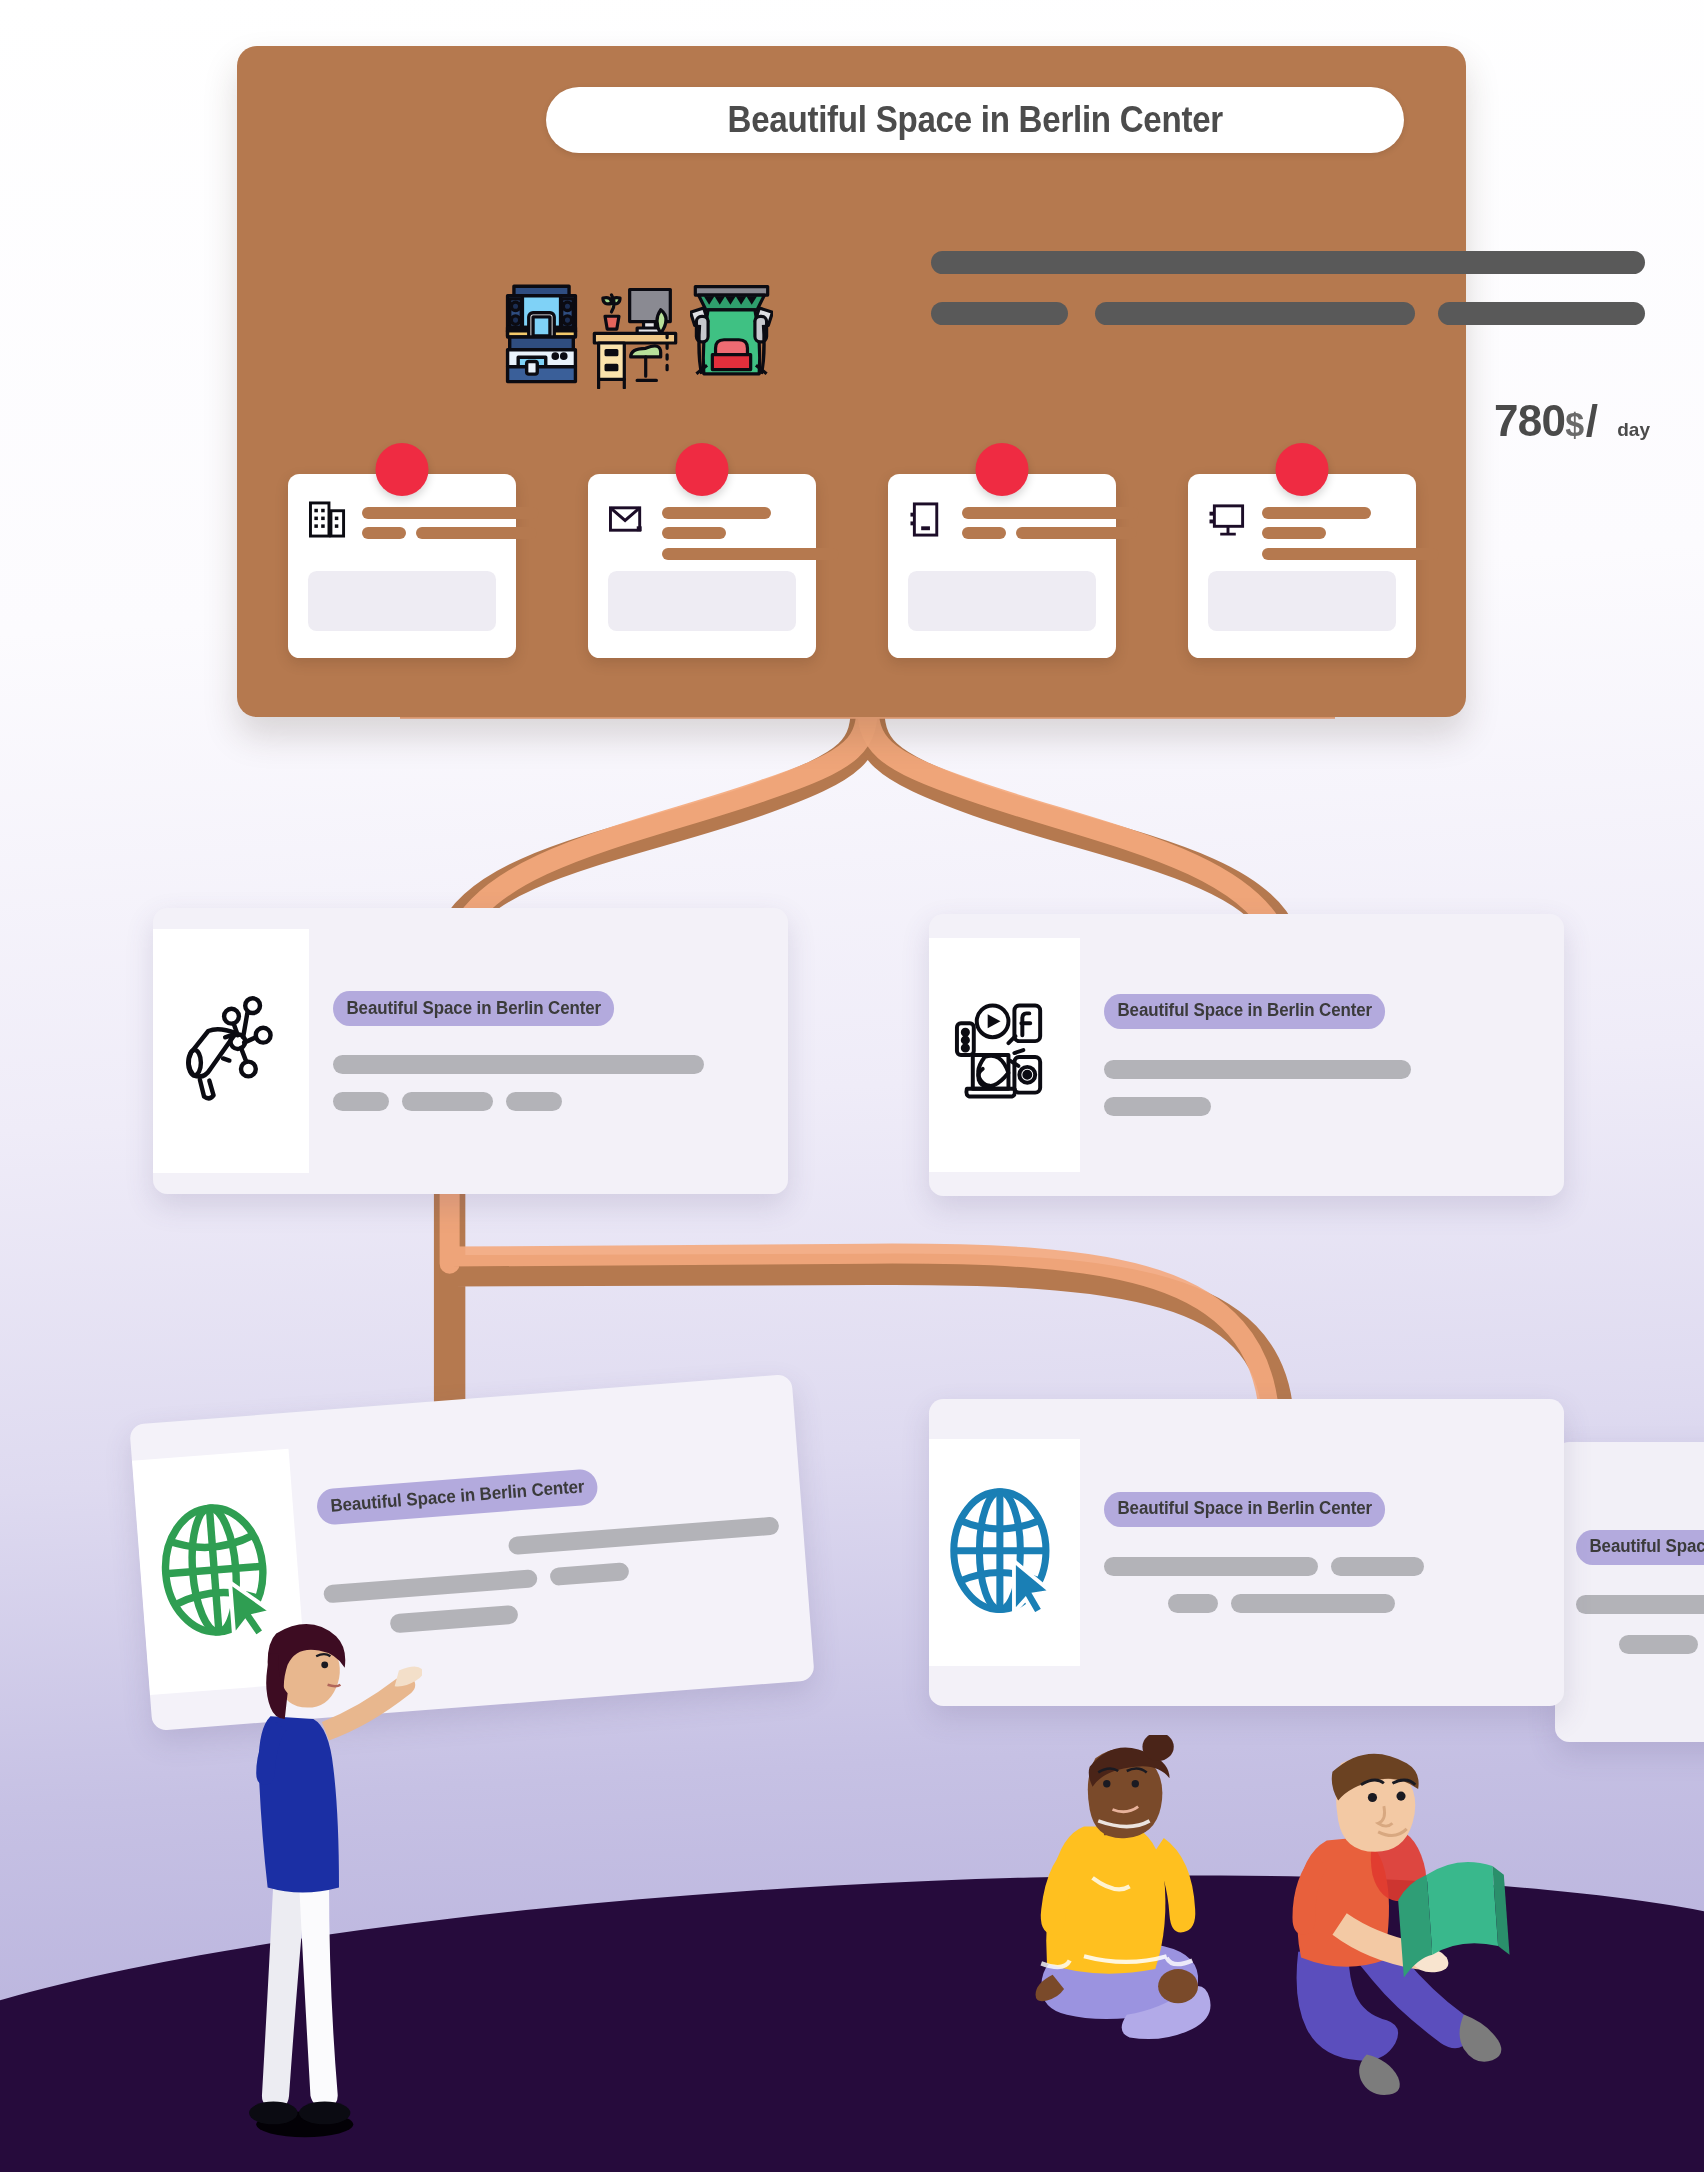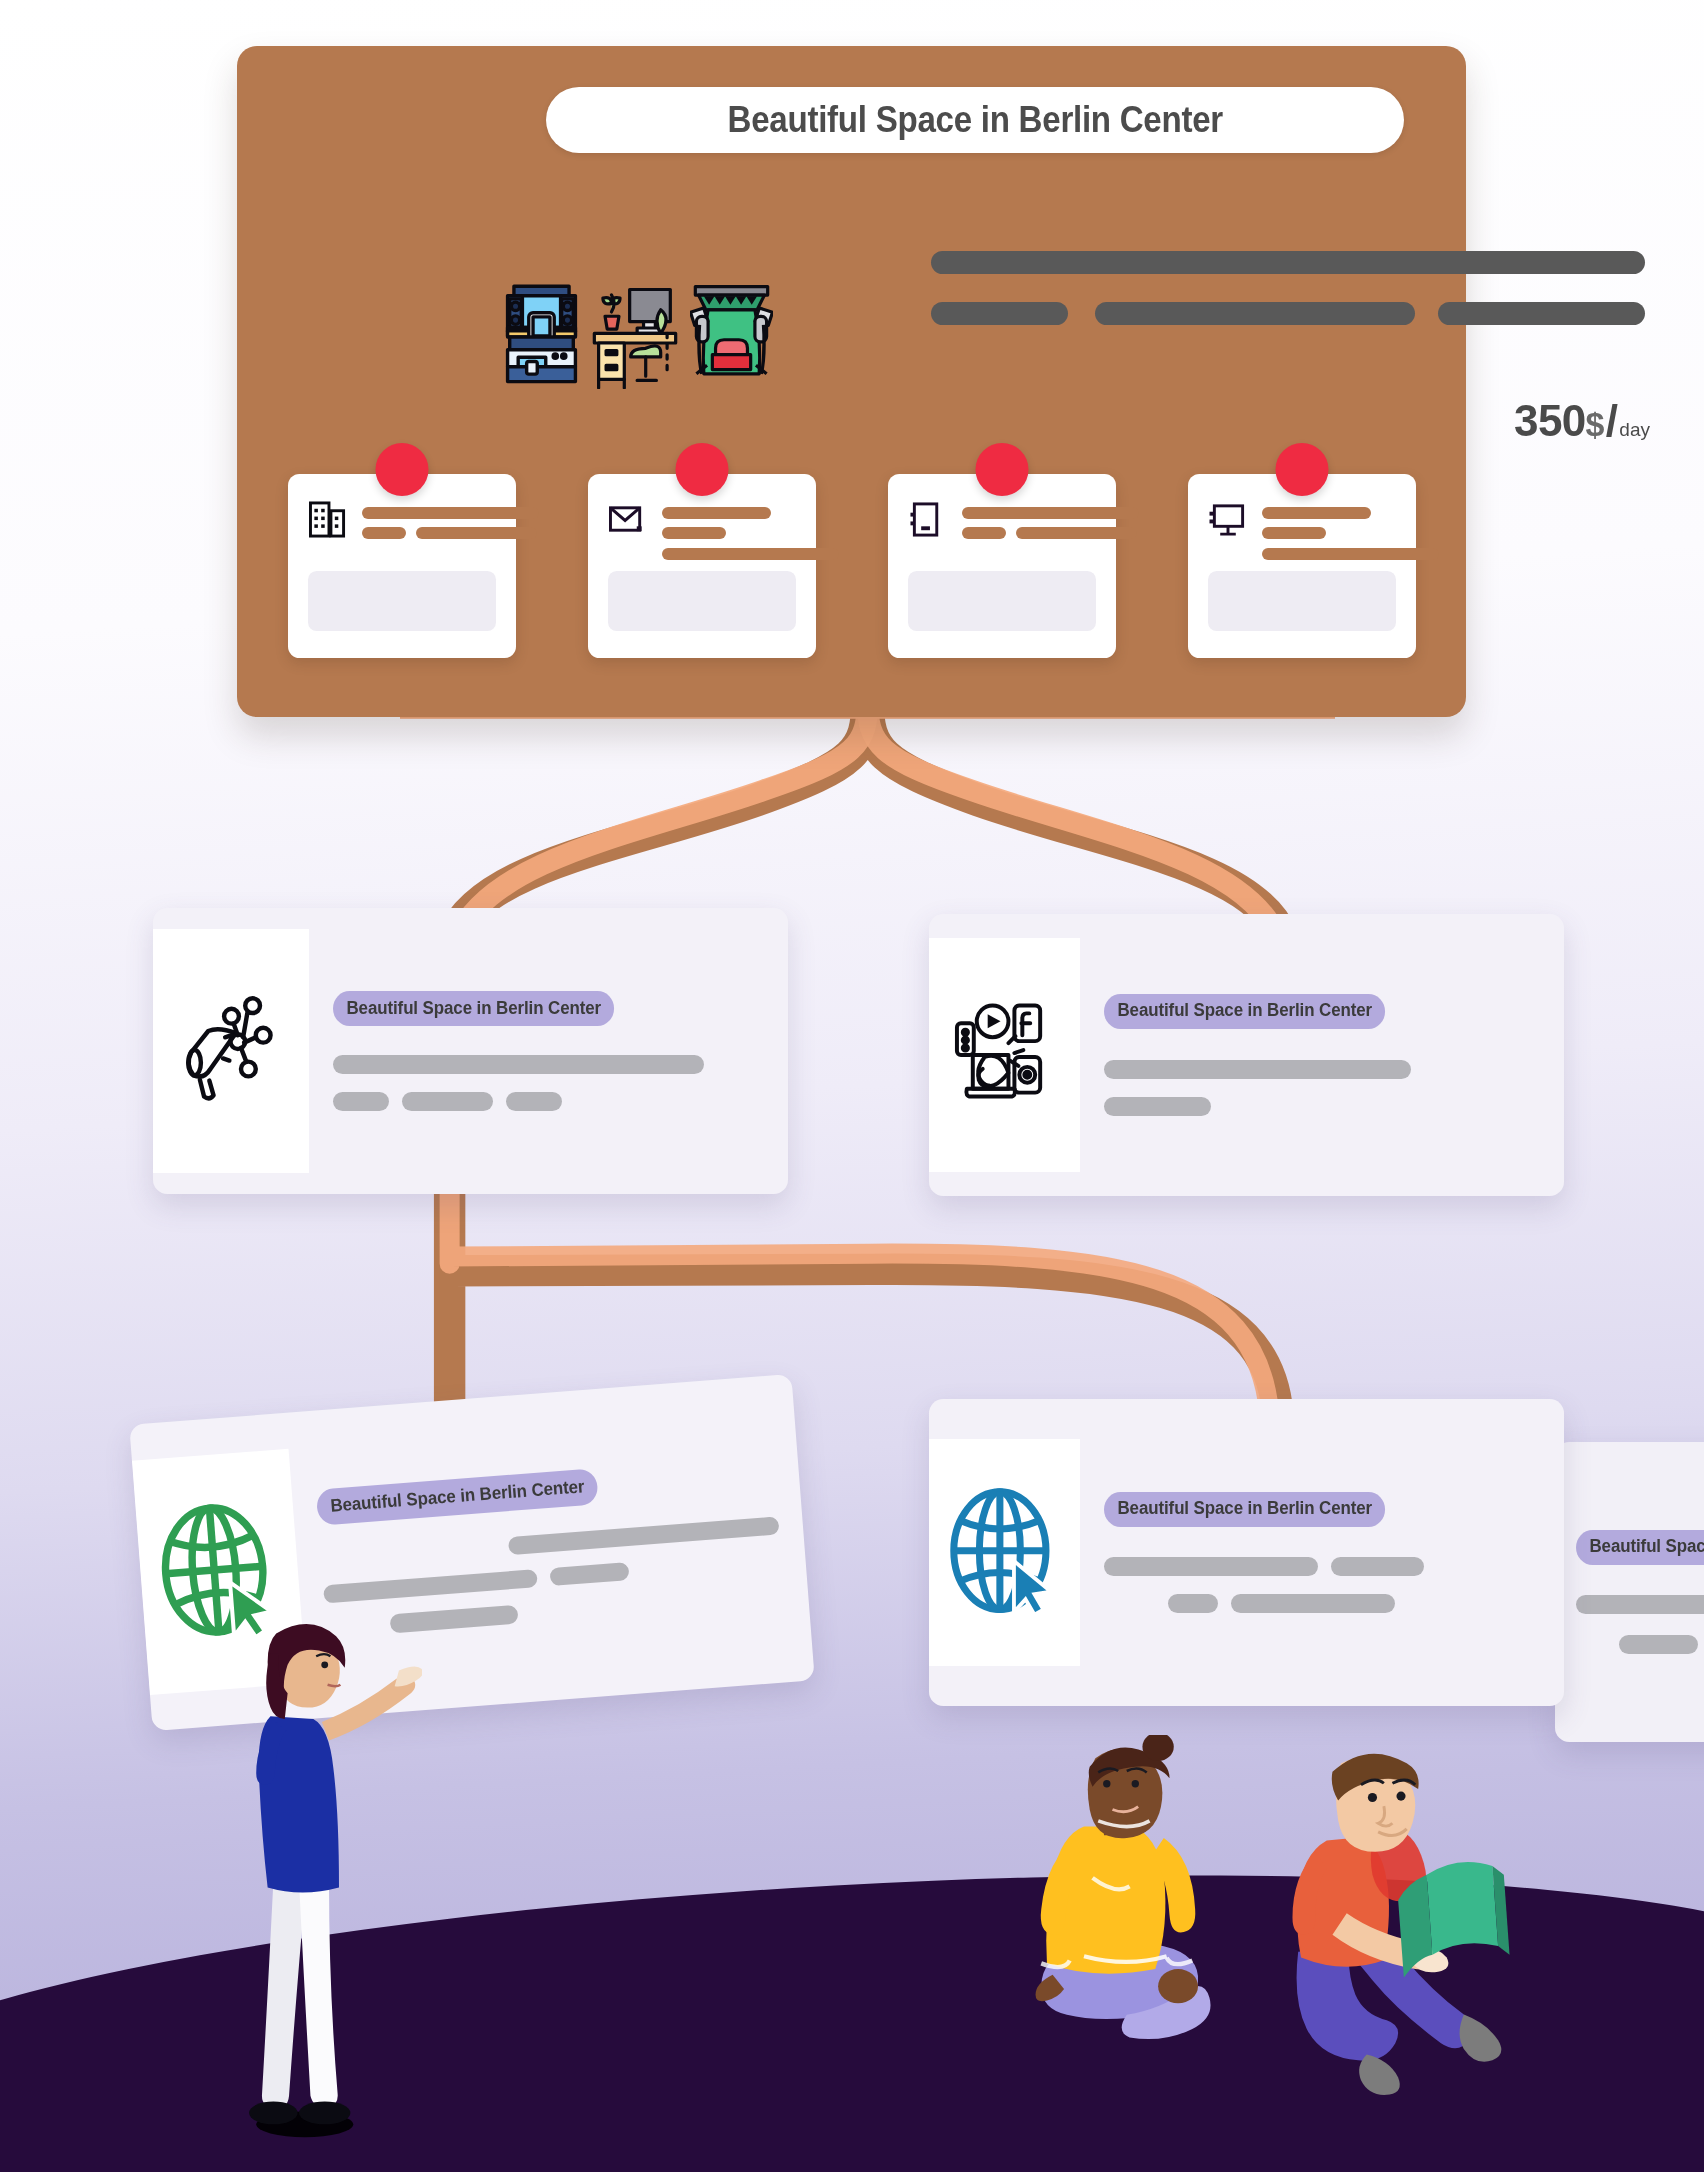--- a/index.html
+++ b/index.html
@@ -59,21 +59,21 @@
   #hero-bar-s3    { left: 1201px; top: 256px; width: 207px; height: 23px; }
 
   #hero-price {
     position: absolute; left: 1185px; top: 350px;
     width: 228px; text-align: right;
     color: #4a4a4a; white-space: nowrap;
   }
   #hero-price .amount { font-size: 44px; font-weight: 700; letter-spacing: -0.7px; }
   #hero-price .cur { font-size: 34px; font-weight: 700; color: #6a6a6a; }
   #hero-price .slash { font-size: 44px; font-weight: 600; margin: 0 1.4px; }
-  #hero-price .per { font-size: 19px; font-weight: 400; }
+  #hero-price .per { font-size: 19px; font-weight: 700; margin-left: 18px; }
 
   
   #hero-illus { position: absolute; left: 266px; top: 236px; display: flex; gap: 10px; align-items: flex-end; }
 
   
   #hero-cards { position: absolute; left: 51px; top: 428px; width: 1128px;
                 display: flex; justify-content: space-between; }
   .hcard {
     position: relative; width: 228px; height: 184px;
     background: #fff; border-radius: 11.4px;
@@ -247,21 +247,21 @@
       </svg>
     </span>
   </div>
 
   <div class="hero-bar" id="hero-bar-long"></div>
   <div class="hero-bar" id="hero-bar-s1"></div>
   <div class="hero-bar" id="hero-bar-s2"></div>
   <div class="hero-bar" id="hero-bar-s3"></div>
 
   <div id="hero-price">
-    <span class="amount">350</span><span class="cur">$</span><span class="slash">/</span><span class="per">day</span>
+    <span class="amount">780</span><span class="cur">$</span><span class="slash">/</span><span class="per">day</span>
   </div>
 
   <div id="hero-cards">
 
     <div class="hcard">
       <div class="badge"></div>
       <div class="hcard-top">
         <span class="hcard-ico">
           <svg width="40" height="37" viewBox="0 0 40 38">
             <g fill="none" stroke="#0b0b12" stroke-width="3">

